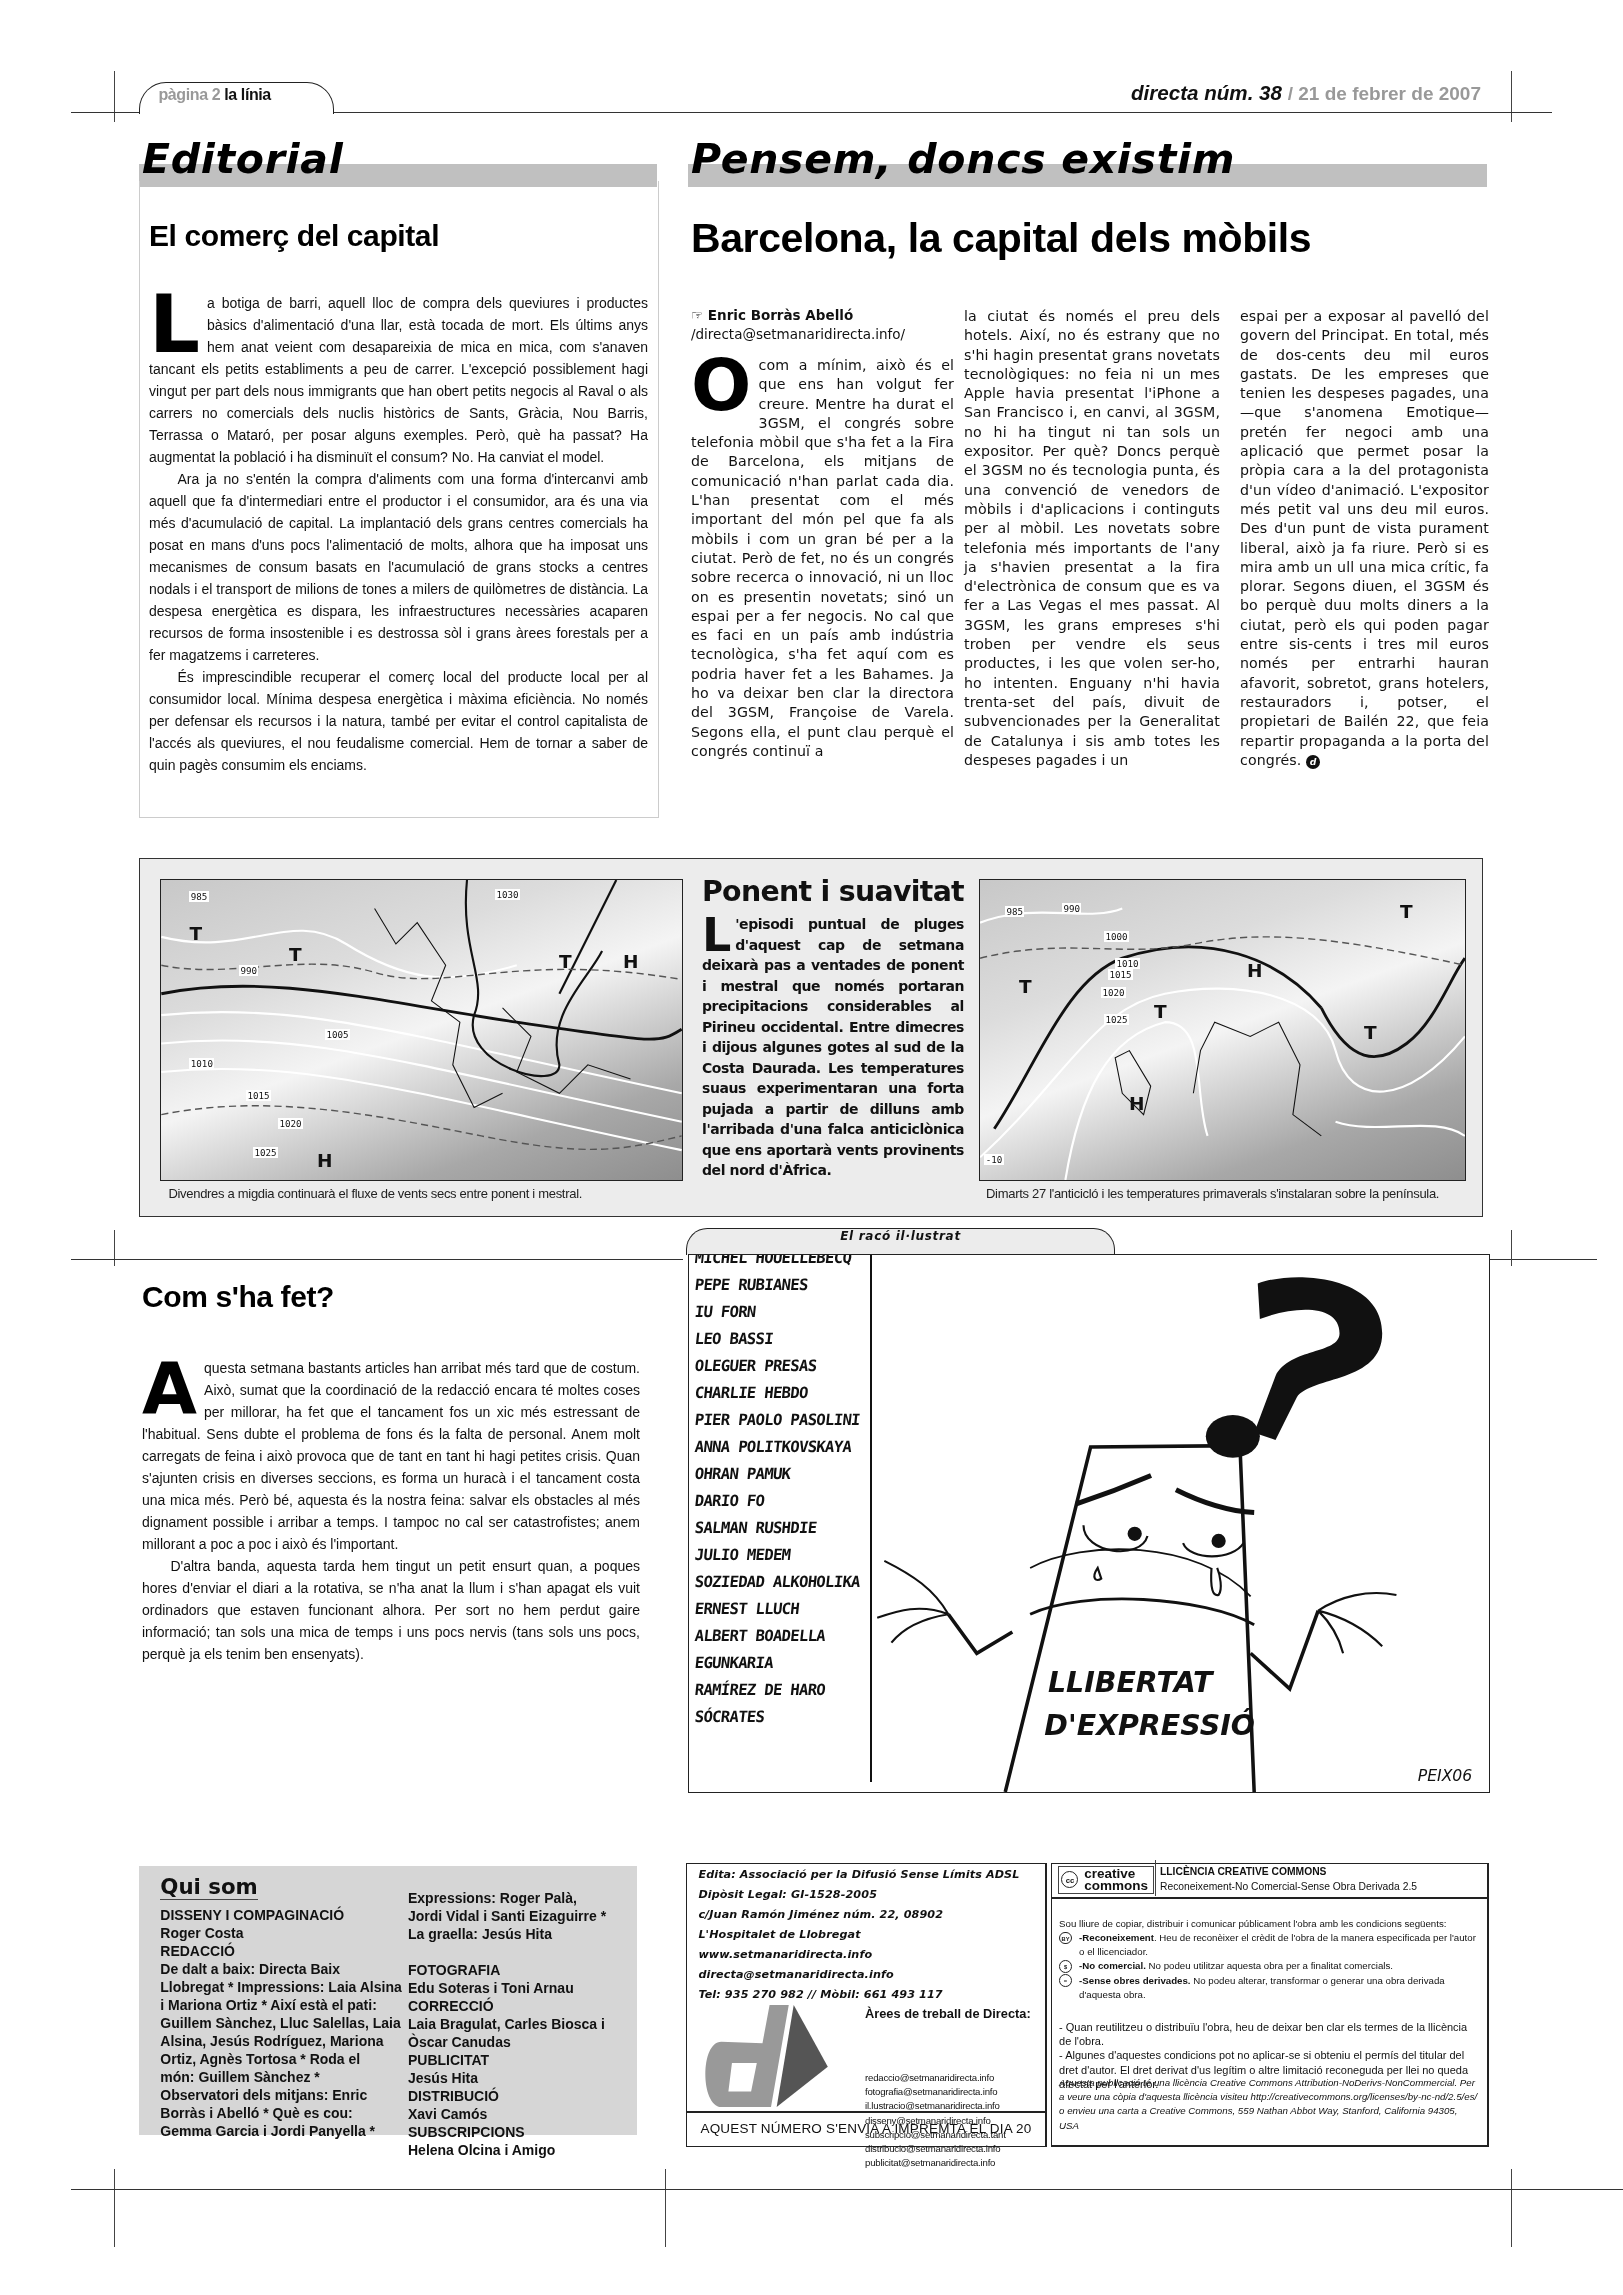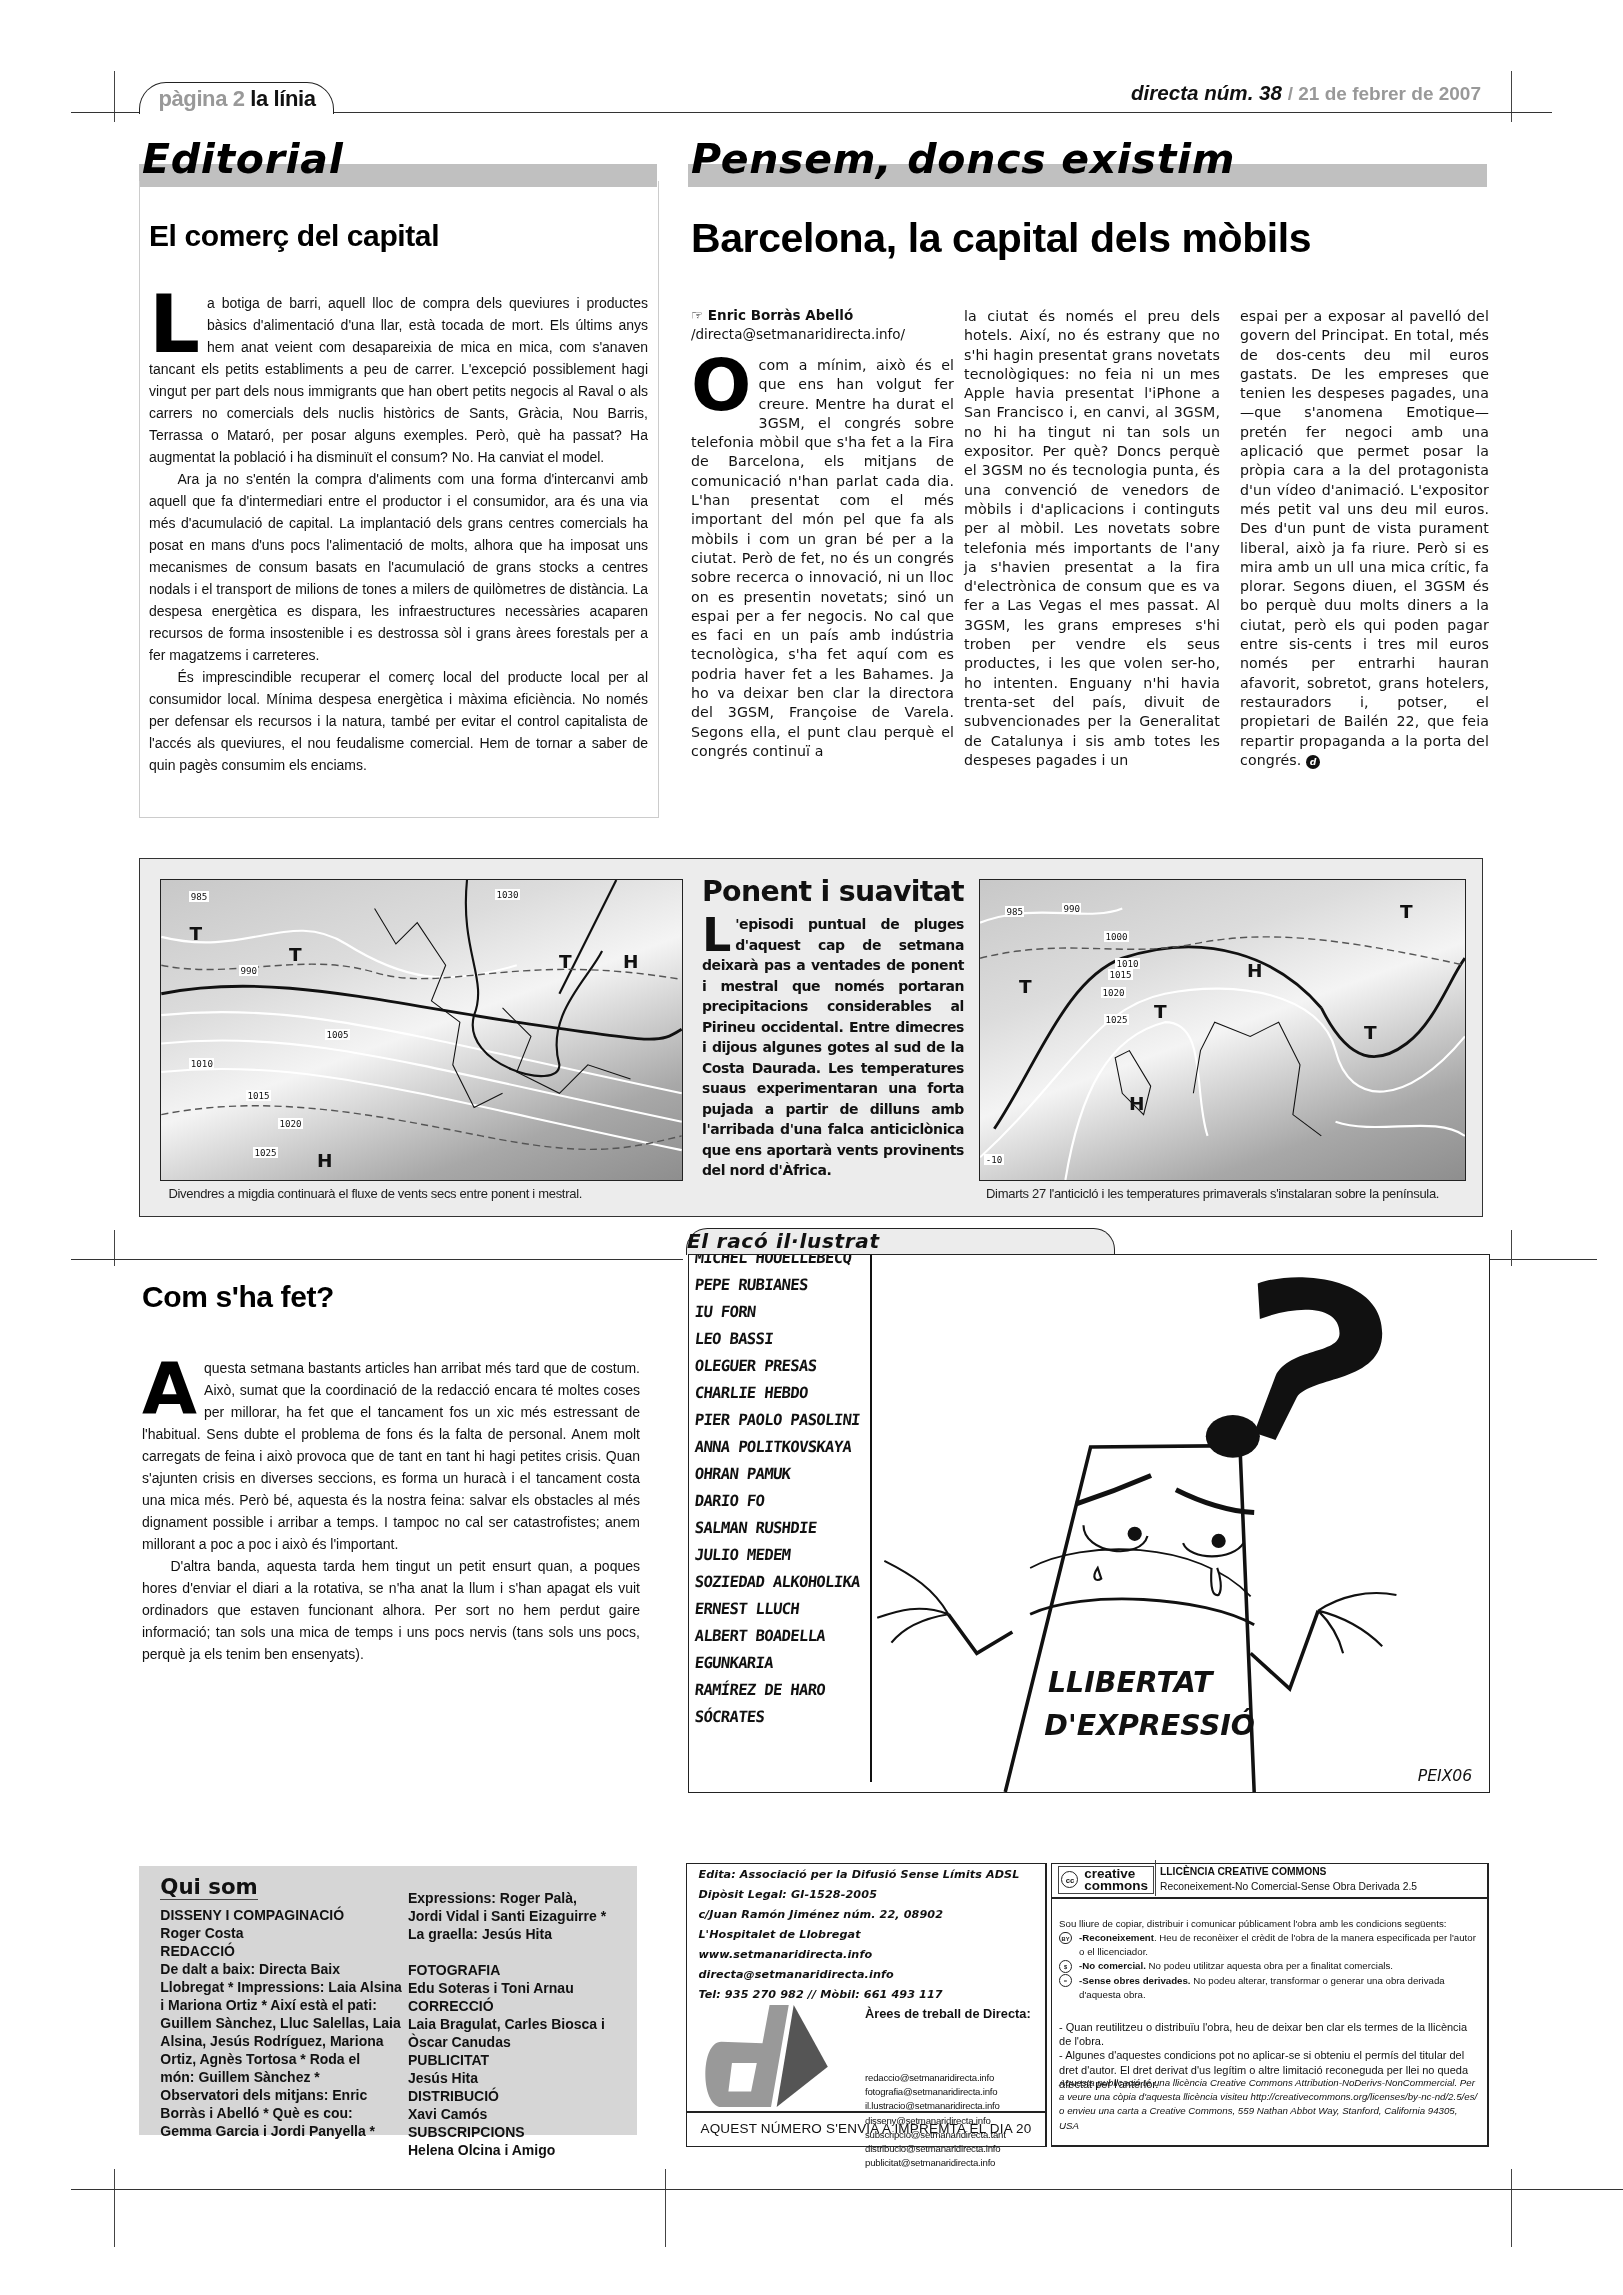--- a/index.html
+++ b/index.html
@@ -4,21 +4,21 @@
 <style>
   html, body { margin: 0; padding: 0; background: #ffffff; }
   body { width: 1623px; height: 2295px; position: relative; overflow: hidden; font-family: "Liberation Sans", sans-serif; color: #111; }
   .abs { position: absolute; }
   
   .vline { position: absolute; width: 1.4px; background: #444; }
   .hline { position: absolute; height: 1.4px; background: #333; }
 
   
   #hdr-tab { left: 139px; top: 82px; width: 193px; height: 31px; border: 1.4px solid #222; border-bottom: none; border-radius: 27px 27px 0 0; background: #fff; }
-  #hdr-tab .pg { position: absolute; left: 18.5px; top: 2.8px; font-size: 22px; font-weight: bold; font-family: "Liberation Sans", sans-serif; color: #999; letter-spacing: -0.4px; }
+  #hdr-tab .pg { position: absolute; left: 18.5px; top: 2.8px; font-size: 16px; font-weight: bold; font-family: "Liberation Sans", sans-serif; color: #999; letter-spacing: -0.4px; }
   #hdr-tab .pg b { color: #111; }
   #hdr-right { right: 142px; top: 81px; font-size: 20.6px; font-weight: bold; font-style: italic; white-space: nowrap; font-family: "Liberation Sans", sans-serif; }
   #hdr-right .date { color: #999; font-style: normal; font-weight: bold; font-size: 19px; }
 
   
   .banner { position: absolute; height: 23px; background: #c0c0c0; }
   .banner-title { position: absolute; font-family: "DejaVu Sans", sans-serif; font-weight: bold; font-style: italic; font-size: 41px; letter-spacing: 0.7px; color: #000; line-height: 1; white-space: nowrap; }
 
   .headline { position: absolute; font-family: "Liberation Sans", sans-serif; font-weight: bold; color: #000; white-space: nowrap; letter-spacing: -0.4px; }
 
@@ -37,21 +37,21 @@
   #weather-box { left: 139px; top: 858px; width: 1344px; height: 359px; background: #ececec; border: 1.4px solid #333; box-sizing: border-box; }
   .map { position: absolute; border: 1.4px solid #222; overflow: hidden; background: linear-gradient(160deg, #c8c8c8 0%, #dcdcdc 30%, #f4f4f4 50%, #a8a8a8 80%, #8e8e8e 100%); }
   .map svg { position: absolute; left: 0; top: 0; }
   .caption { position: absolute; font-family: "Liberation Sans", sans-serif; font-size: 13px; color: #222; white-space: nowrap; letter-spacing: -0.3px; }
   #ponent-title { font-family: "DejaVu Sans", sans-serif; font-weight: bold; font-size: 28.4px; letter-spacing: -0.7px; }
   #ponent-text { position: absolute; font-family: "DejaVu Sans", sans-serif; font-weight: bold; font-size: 14px; line-height: 20.5px; text-align: justify; letter-spacing: -0.4px; color: #111; }
   #ponent-text .dc { float: left; font-size: 46px; line-height: 37px; margin: 2.8px 4.3px 0 0; font-weight: bold; }
 
   
   #cartoon-tab { left: 686px; top: 1228px; width: 427px; height: 25.6px; border: 1.4px solid #222; border-bottom: none; border-radius: 21.3px 21.3px 0 0; background: #ececec; }
-  #cartoon-tab span { position: absolute; left: 0; right: 0; text-align: left; top: 0; font-family: "DejaVu Sans", sans-serif; font-weight: bold; font-style: italic; font-size: 20px; letter-spacing: 0.7px; }
+  #cartoon-tab span { position: absolute; left: 0; right: 0; text-align: center; top: 0; font-family: "DejaVu Sans", sans-serif; font-weight: bold; font-style: italic; font-size: 12px; letter-spacing: 0.7px; }
   #cartoon { left: 688px; top: 1254px; width: 800px; height: 537px; border: 1.4px solid #222; background: #fff; overflow: hidden; }
   .names { position: absolute; left: 0; top: 0; width: 181px; height: 100%; border-right: 2.1px solid #111; }
   .names div { font-family: "DejaVu Sans Mono", monospace; font-size: 15.6px; line-height: 27px; white-space: nowrap; transform: skewX(-6deg); font-weight: bold; letter-spacing: -0.7px; color: #111; padding-left: 5.7px; }
 
   
   #com-title { left: 142px; top: 1280px; font-size: 30px; }
 
   
   #qui-som { left: 139px; top: 1866px; width: 498px; height: 269px; background: #d6d6d6; }
   #qui-som .title { position: absolute; left: 21.3px; top: 8.5px; font-family: "DejaVu Sans", sans-serif; font-weight: bold; font-size: 21.3px; border-bottom: 1.4px solid #444; padding-bottom: 0; line-height: 24px; }

